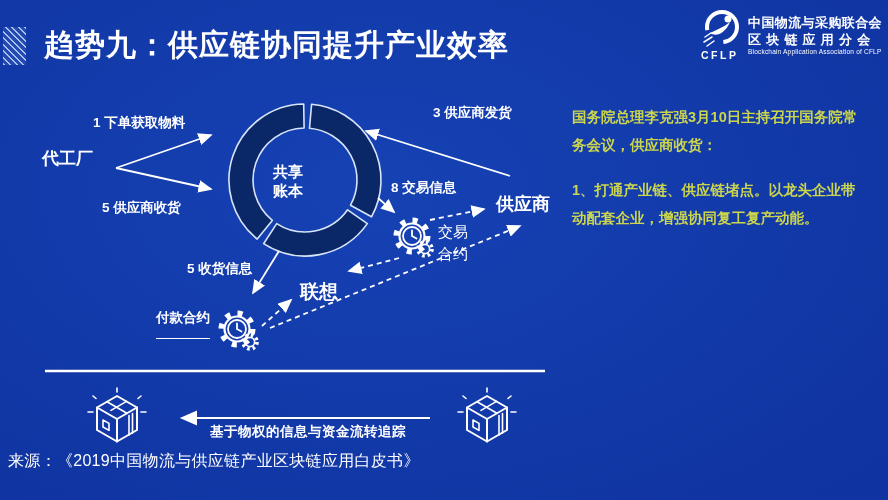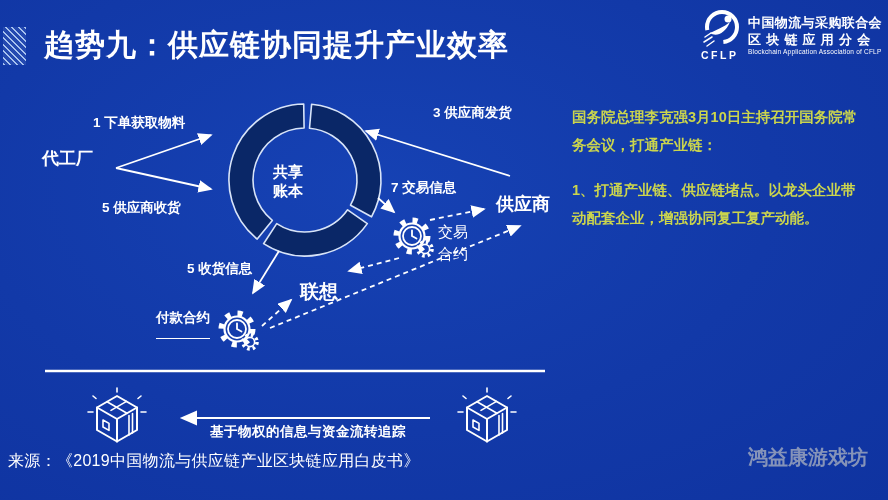--- a/index.html
+++ b/index.html
@@ -120,31 +120,30 @@
 
   <div class="abs ledger">
     <span>共享</span><br>
     <span>账本</span>
   </div>
   <div class="abs lbl step1">1 下单获取物料</div>
   <div class="abs factory">代工厂</div>
   <div class="abs lbl step4">5 供应商收货</div>
   <div class="abs lbl step5">5 收货信息</div>
   <div class="abs lbl step3">3 供应商发货</div>
-  <div class="abs lbl step2">7 交易信息</div>
+  <div class="abs lbl step2">8 交易信息</div>
   <div class="abs supplier">供应商</div>
   <div class="abs buyer">联想</div>
   <div class="abs txc">
     <span>交易</span><br>
     <span>合约</span>
   </div>
   <div class="abs payc">付款合约</div>
   <div class="abs caption">基于物权的信息与资金流转追踪</div>
 
   <div class="announce">
-    <p>国务院总理李克强3月10日主持召开国务院常务会议，打通产业链：</p>
+    <p>国务院总理李克强3月10日主持召开国务院常务会议，供应商收货：</p>
     <p>1、打通产业链、供应链堵点。以龙头企业带动配套企业，增强协同复工复产动能。</p>
   </div>
 
   <div class="abs source">来源：《2019中国物流与供应链产业区块链应用白皮书》</div>
-  <div class="abs watermark">鸿益康游戏坊</div>
 
 </div>
 
 </body></html>

